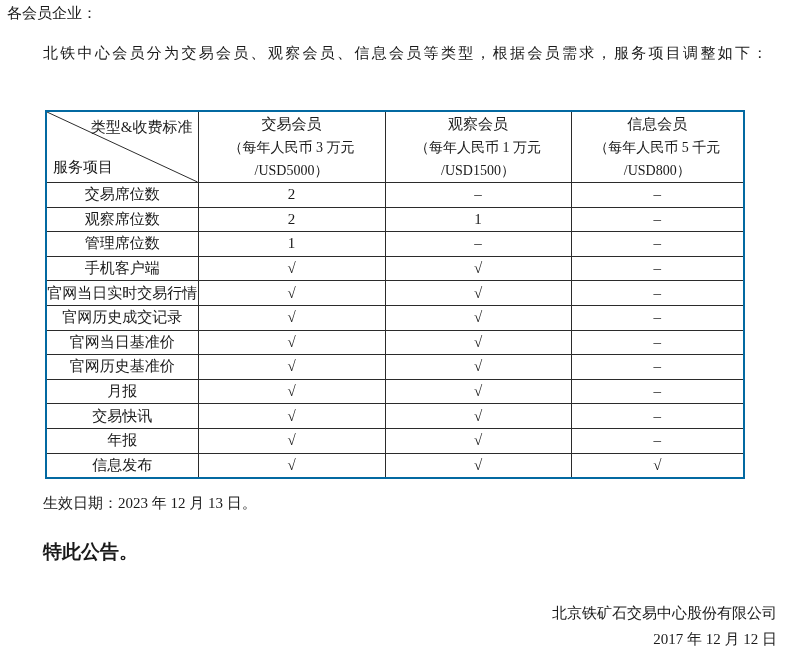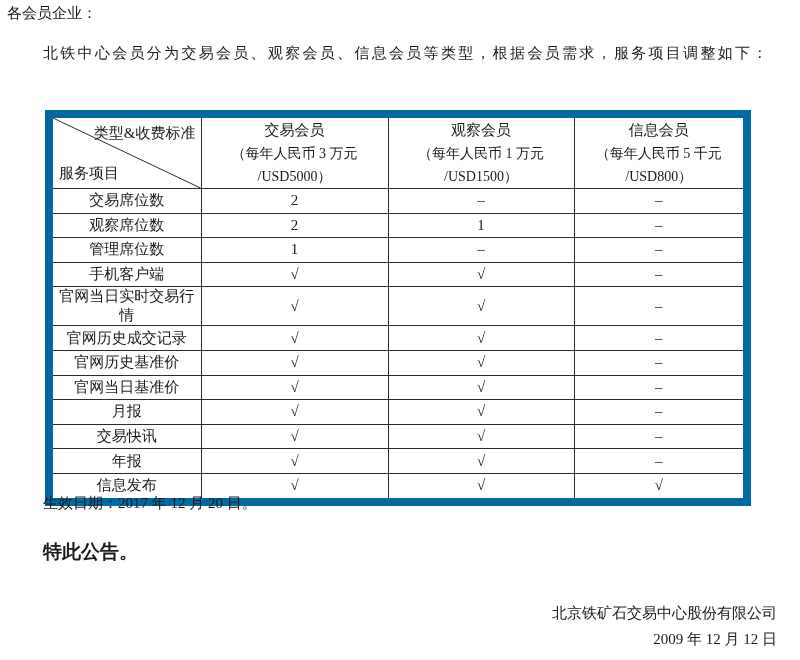--- a/index.html
+++ b/index.html
@@ -14,21 +14,21 @@
 
   .salutation { position: absolute; left: 7px; top: 4px; font-size: 15px; }
   .intro {
     position: absolute; left: 43px; top: 44px;
     font-size: 15px; letter-spacing: 2.3px; white-space: nowrap; text-align: center;
   }
 
   .member-table {
     position: absolute; left: 45px; top: 110px;
     border-collapse: collapse; table-layout: fixed;
-    border: 8px solid #0369a1;
+    border: 2px solid #0369a1;
   }
   .member-table th, .member-table td {
     border: 1px solid #2b2b2b;
     font-weight: normal;
     text-align: center; vertical-align: middle;
     padding: 0; font-size: 15px;
   }
 
   th.corner { position: relative; height: 70px; }
   th.corner svg { position: absolute; left: 0; top: 0; width: 100%; height: 100%; display: block; }
@@ -120,27 +120,27 @@
         <td>√</td>
         <td>–</td>
       </tr>
       <tr>
         <td>官网历史成交记录</td>
         <td>√</td>
         <td>√</td>
         <td>–</td>
       </tr>
       <tr>
-        <td>官网历史基准价</td>
+        <td>官网当日基准价</td>
         <td>√</td>
         <td>√</td>
         <td>–</td>
       </tr>
       <tr>
-        <td>官网当日基准价</td>
+        <td>官网历史基准价</td>
         <td>√</td>
         <td>√</td>
         <td>–</td>
       </tr>
       <tr>
         <td>月报</td>
         <td>√</td>
         <td>√</td>
         <td>–</td>
       </tr>
@@ -158,21 +158,21 @@
       </tr>
       <tr>
         <td>信息发布</td>
         <td>√</td>
         <td>√</td>
         <td>√</td>
       </tr>
     </tbody>
   </table>
 
-  <div class="effective">生效日期：2017 年 12 月 20 日。</div>
+  <div class="effective">生效日期：2023 年 12 月 13 日。</div>
   <div class="closing">特此公告。</div>
 
   <div class="signature">
     <div class="sig-company">北京铁矿石交易中心股份有限公司</div>
-    <div class="sig-date">2009 年 12 月 12 日</div>
+    <div class="sig-date">2017 年 12 月 12 日</div>
   </div>
 
 </div>
 
 </body></html>

